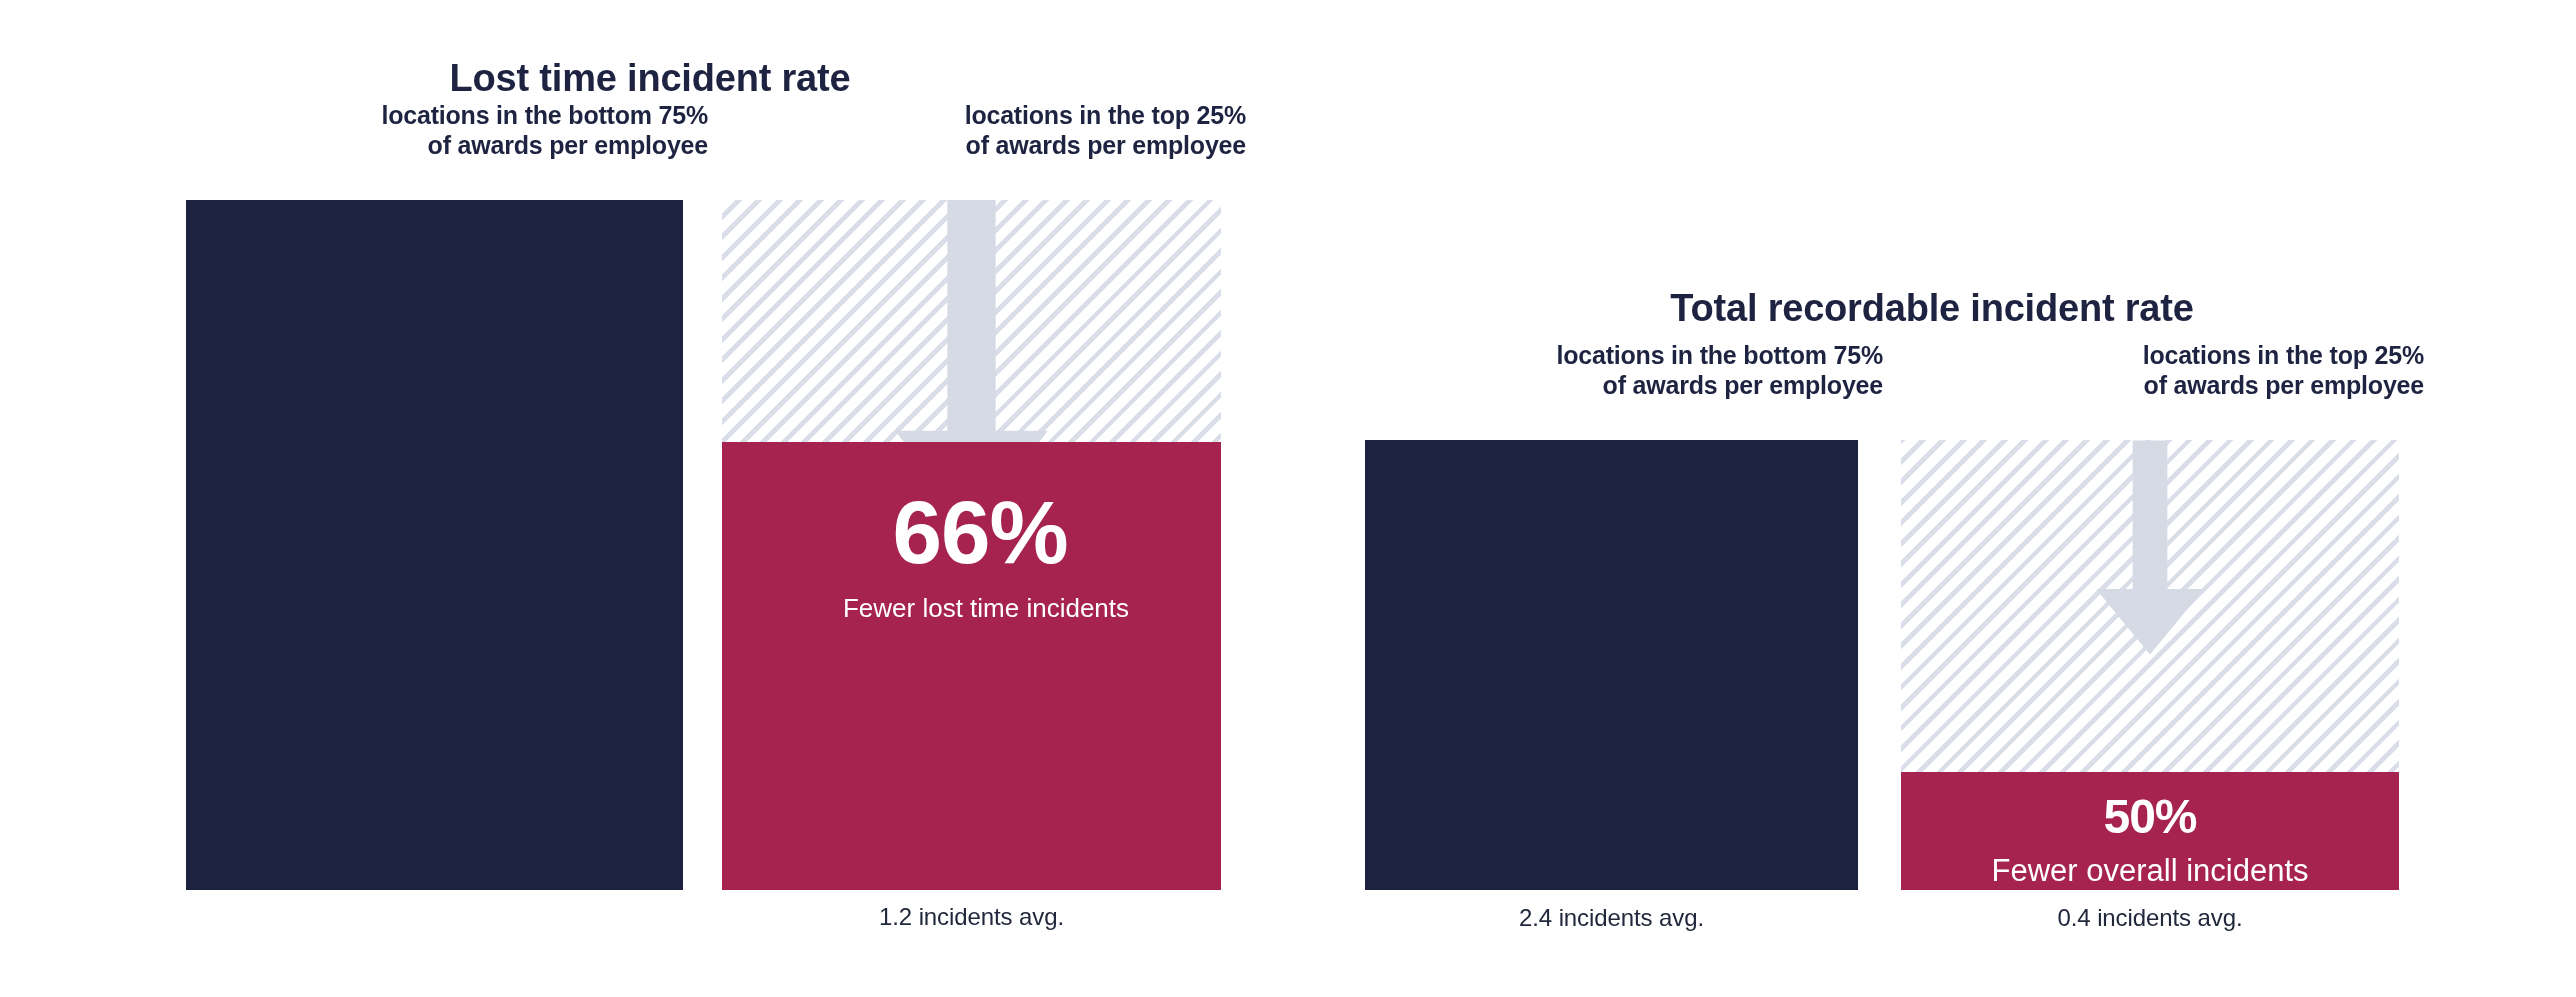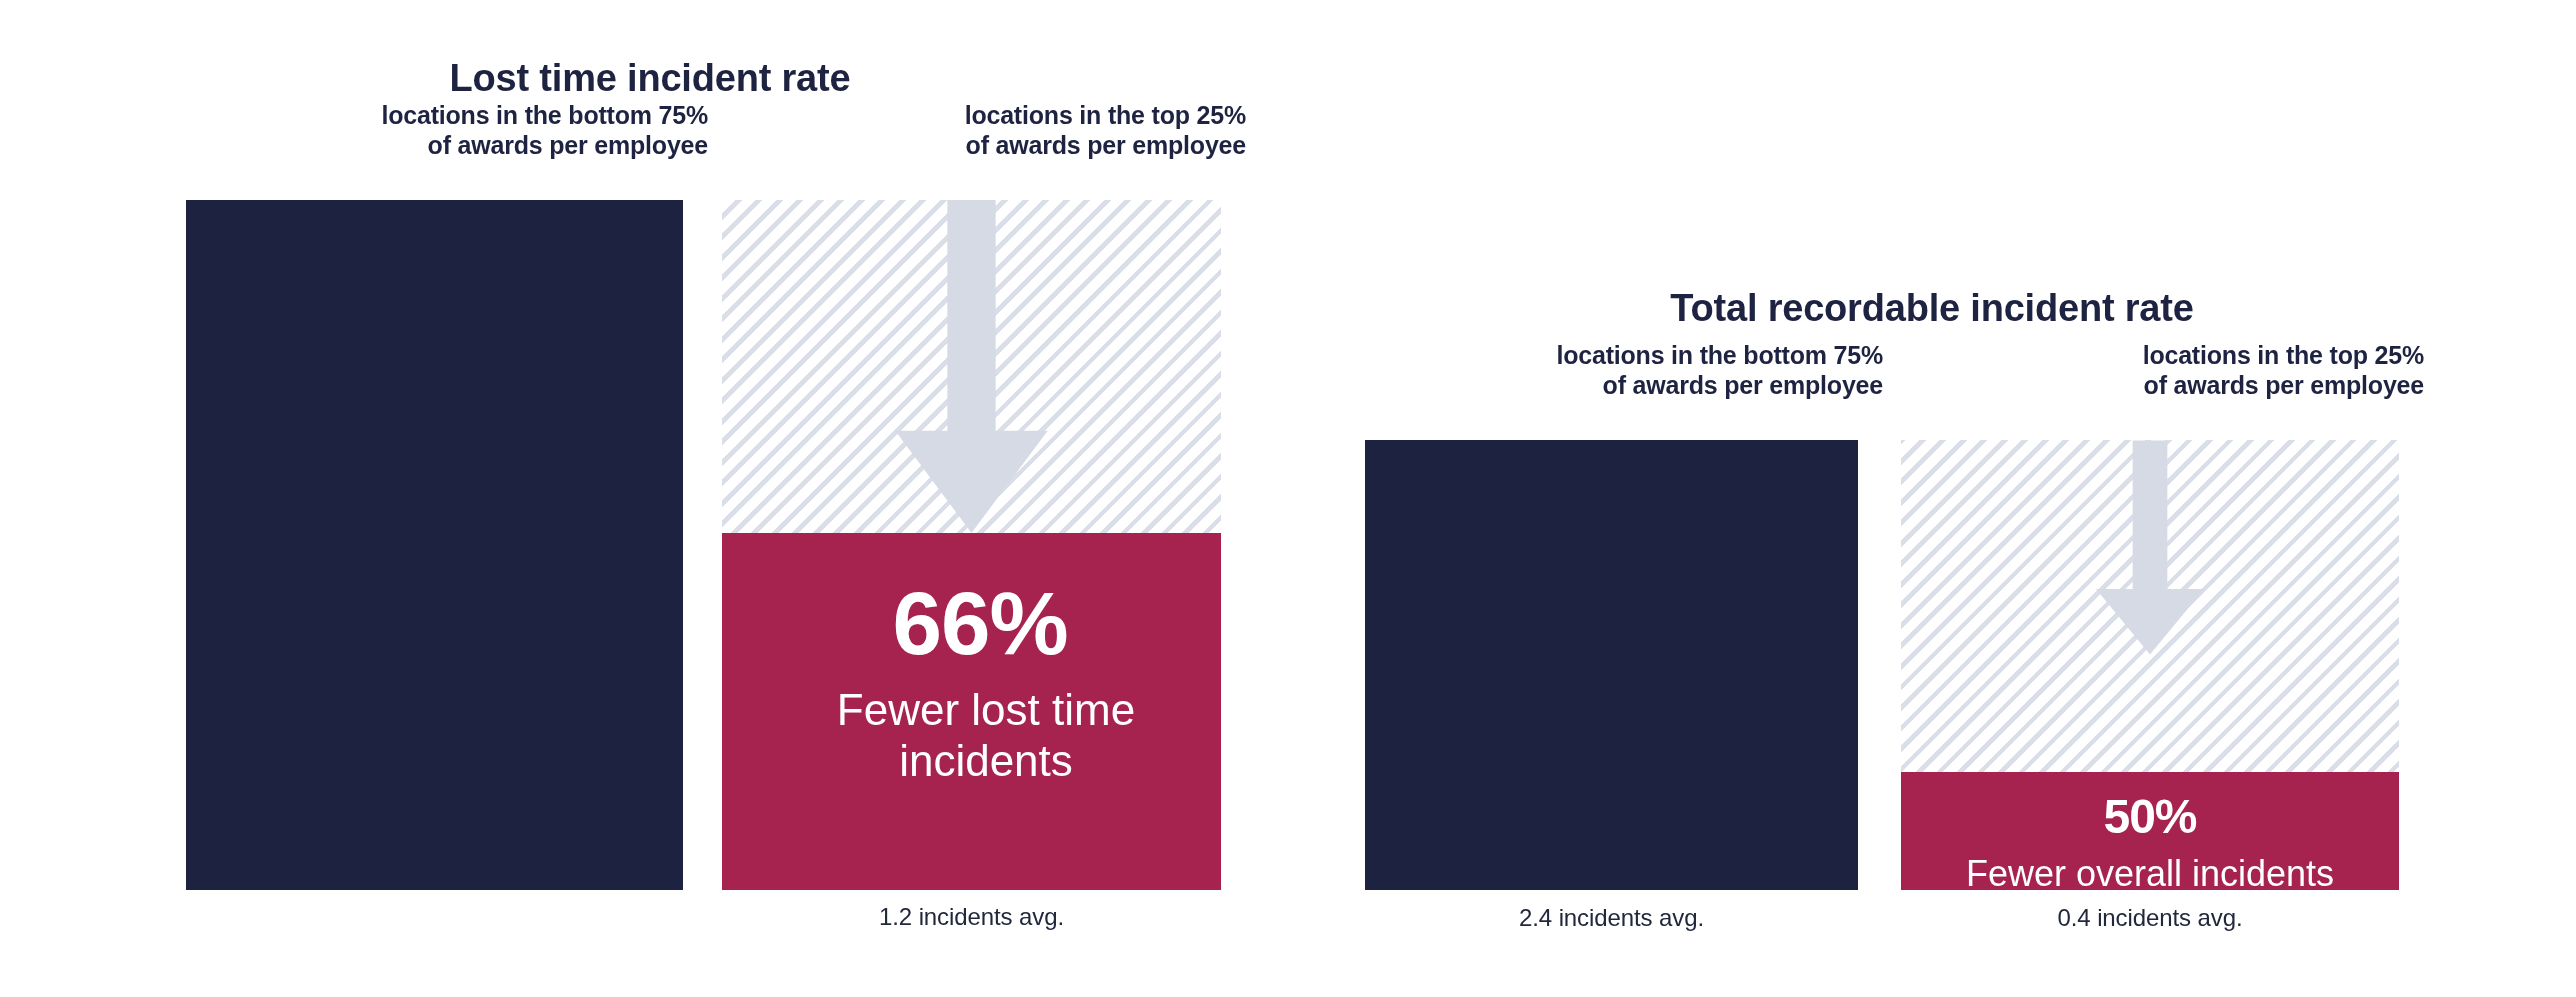--- a/index.html
+++ b/index.html
@@ -88,25 +88,25 @@
     letter-spacing:-1px;
   }
   .callout .sub{
     font-weight:normal;
     line-height:1.15;
   }
 
   
   #col-lt-top .callout{padding-top:46px;}
   #col-lt-top .callout .pct{font-size:89px;}
-  #col-lt-top .callout .sub{font-size:44px;margin-top:17.4px;margin-left:12px;}
+  #col-lt-top .callout .sub{font-size:26px;margin-top:17.4px;margin-left:12px;}
 
   #col-tr-top .callout{padding-top:21px;}
   #col-tr-top .callout .pct{font-size:48px;}
-  #col-tr-top .callout .sub{font-size:36px;margin-top:11.6px;}
+  #col-tr-top .callout .sub{font-size:31px;margin-top:11.6px;}
 
   
   .col-foot{
     position:absolute;
     left:-39px;right:-39px;
     text-align:center;
     font-size:24px;
     color:#22283c;
     letter-spacing:-0.1px;
   }
@@ -139,21 +139,21 @@
       </div>
 
       <div class="bar bar-hatch" style="top:0;bottom:0;"></div>
 
       <div class="arrow-wrap" style="top:0px;height:333px;">
         <svg class="arrow-svg" width="153" height="333" viewBox="0 0 158 345">
           <path d="M 54 0 L 104 0 L 104 239 L 158 239 L 79 345 L 0 239 L 54 239 Z" fill="#d5dae4"></path>
         </svg>
       </div>
 
-      <div class="callout" style="height:357px;padding-left:17px;">
+      <div class="callout" style="height:448px;padding-left:17px;">
         <span class="pct">66%</span>
         <span class="sub">Fewer lost time incidents</span>
       </div>
 
       <div class="col-foot" style="top:703px;">1.2 incidents avg.</div>
     </div>
 
   </div>
 </section>
 

